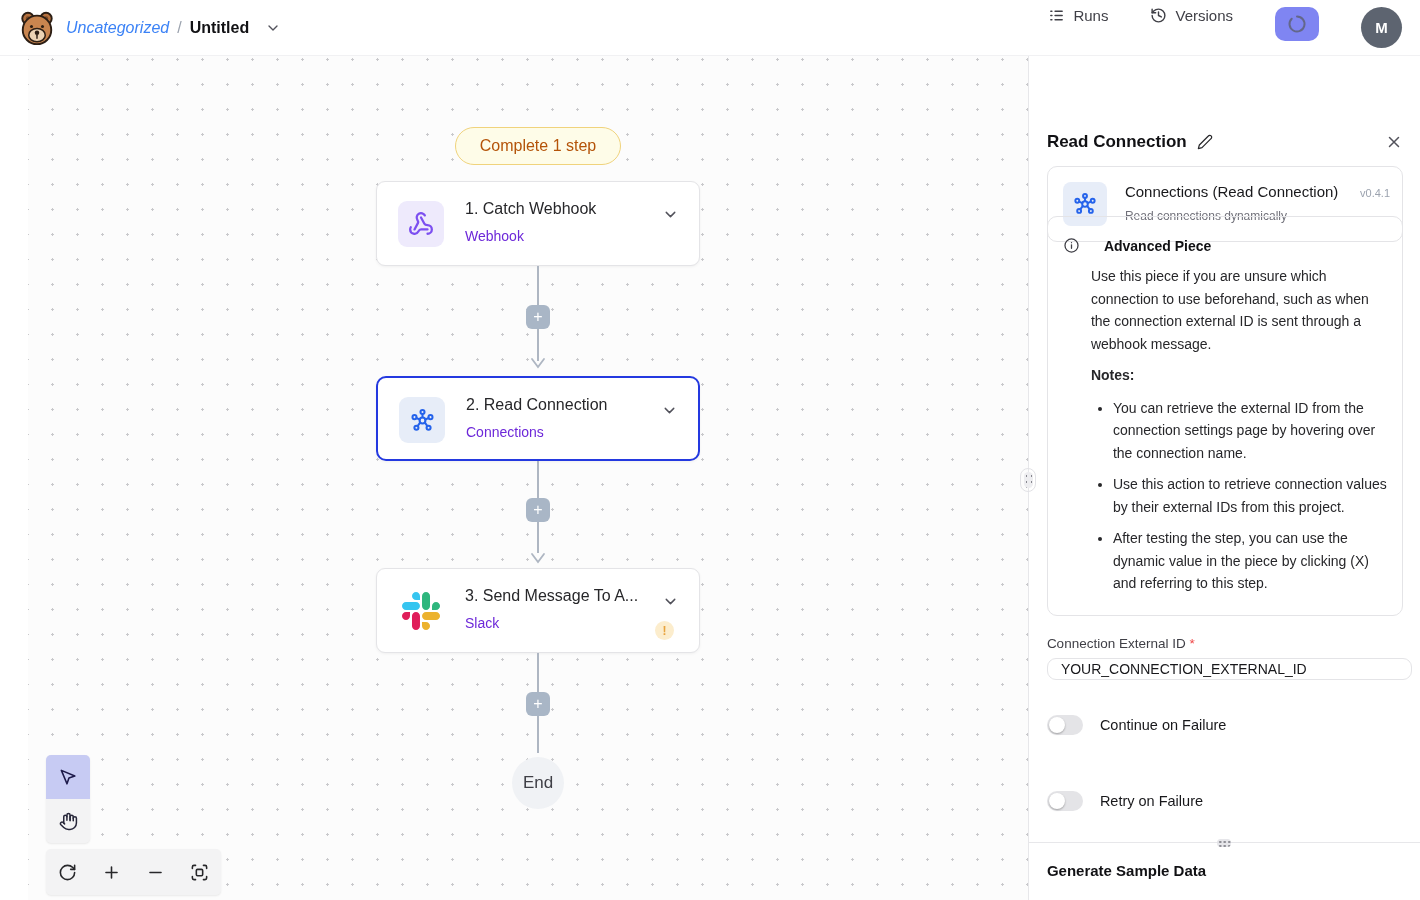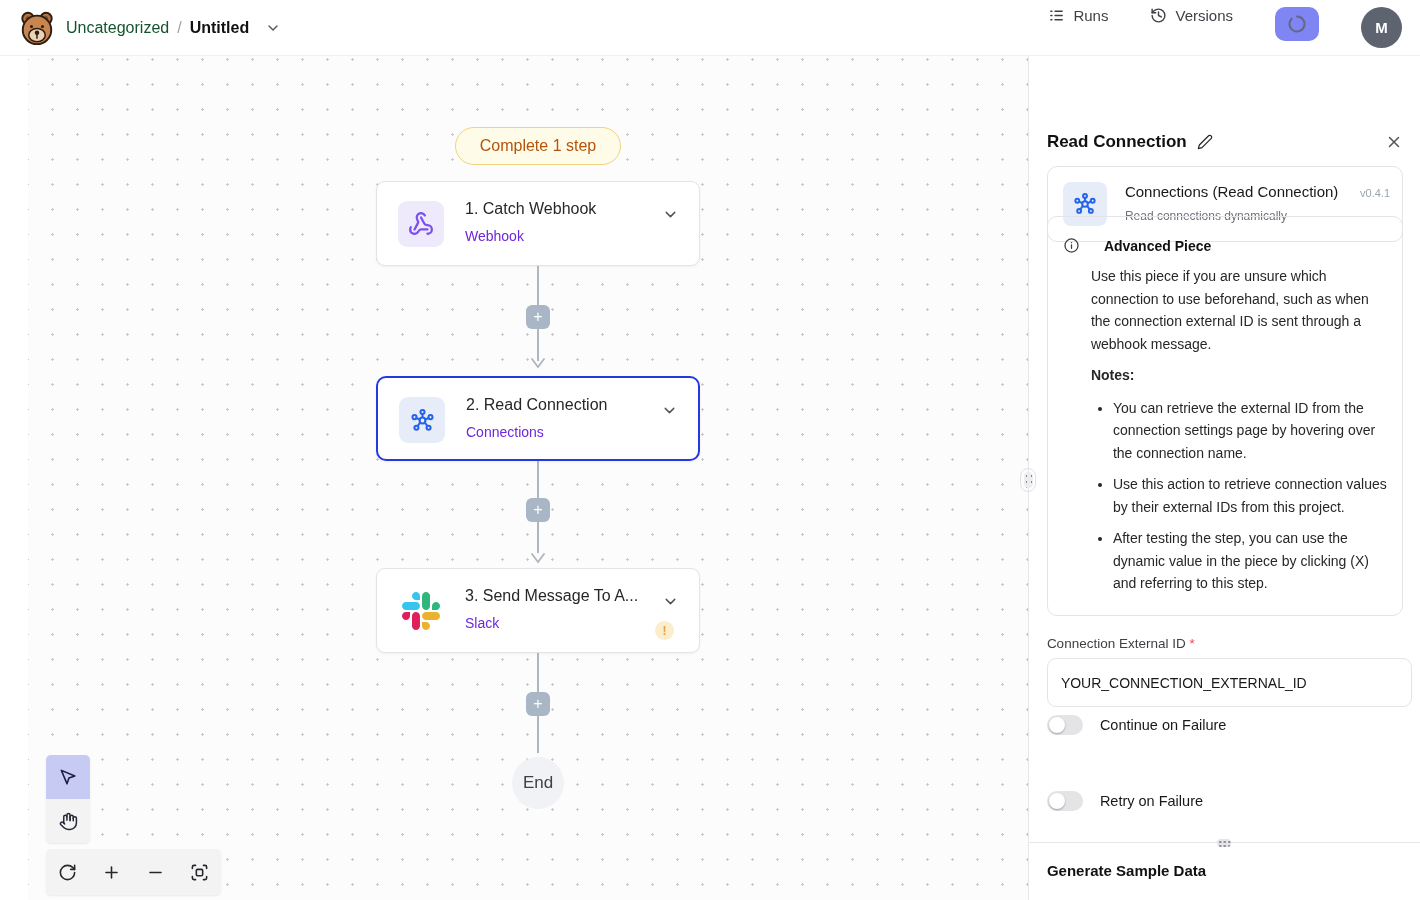--- a/index.html
+++ b/index.html
@@ -2,21 +2,21 @@
 <html><head>
 <meta charset="utf-8">
 <style>
   * { margin:0; padding:0; box-sizing:border-box; }
   html,body { width:1420px; height:900px; overflow:hidden; font-family:"Liberation Sans", sans-serif; background:#fff; color:#18181b; }
 
   
   .topbar { height:56px; display:flex; align-items:center; padding:0 18px; background:#fff; border-bottom:1px solid #f1f1f3; }
   .logo { width:38px; height:38px; margin-right:10px; display:flex; align-items:center; justify-content:center; cursor:pointer; }
   .breadcrumb { display:flex; align-items:center; gap:8px; font-size:16px; }
-  .crumb-folder { color:#14532d; }
+  .crumb-folder { color:#3b82f6;font-style:italic; }
   .crumb-sep { color:#9ca3af; }
   .crumb-title { color:#111114; font-weight:700; }
   .crumb-chevron { margin-left:8px; display:flex; color:#52525b; cursor:pointer; }
   .topbar-right { margin-left:auto; display:flex; align-items:flex-start; gap:42px; }
   .top-link { display:flex; align-items:center; gap:8px; font-size:15px; color:#3f3f46; cursor:pointer; }
   .top-link svg { color:#3f3f46; }
   .publish-btn { width:44px; height:34px; border:none; border-radius:10px; background:#7f85f2; display:flex; align-items:center; justify-content:center; cursor:pointer; }
   .spinner { animation: spin 1.2s linear infinite; transform-origin:center; }
   @keyframes spin { to { transform: rotate(360deg);} }
   .avatar { width:41px; height:41px; border-radius:50%; background:#5d6470; color:#fff; font-size:15px; font-weight:700; display:flex; align-items:center; justify-content:center; cursor:pointer; }
@@ -94,21 +94,21 @@
   .adv-title-row { display:flex; align-items:center; gap:24px; margin-bottom:11px; }
   .adv-title { font-size:14px; font-weight:700; color:#111114; }
   .adv-content { margin-left:28px; font-size:14px; line-height:22.5px; color:#27272a; }
   .adv-content p { margin-bottom:9px; }
   .notes-label { font-weight:700; margin:9px 0 10px 0; }
   .adv-content ul { padding-left:22px; }
   .adv-content li { margin-bottom:9px; }
 
   .field-label { position:absolute; left:18px; top:580px; font-size:13.5px; color:#3f3f46; }
   .required { color:#ef4444; }
-  .text-input { position:absolute; left:18px; right:17px; top:602px; height:49px;
+  .text-input { position:absolute; left:18px; right:17px; top:602px; height:22px;
     border:1px solid #e4e4e7; border-radius:9px; padding:8px 13px; font-size:14px; color:#18181b;
     font-family:"Liberation Sans", sans-serif; background:#fff; width:365px; }
 
   .toggle-row { position:absolute; left:18px; display:flex; align-items:center; gap:17px; cursor:pointer; }
   .switch { width:36px; height:20px; border-radius:10px; background:#e4e4e7; position:relative; flex:none; }
   .knob { position:absolute; left:2px; top:2px; width:16px; height:16px; border-radius:50%; background:#fff; box-shadow:0 1px 2px rgba(0,0,0,0.3); }
   .toggle-label { font-size:14.5px; color:#18181b; }
   .toggle-help { position:absolute; left:18px; right:17px; font-size:12.5px; line-height:16px; color:#71717a; }
 
   .panel-divider { position:absolute; left:0; right:0; top:786px; border-top:1px solid #e7e7ea; cursor:row-resize; }

